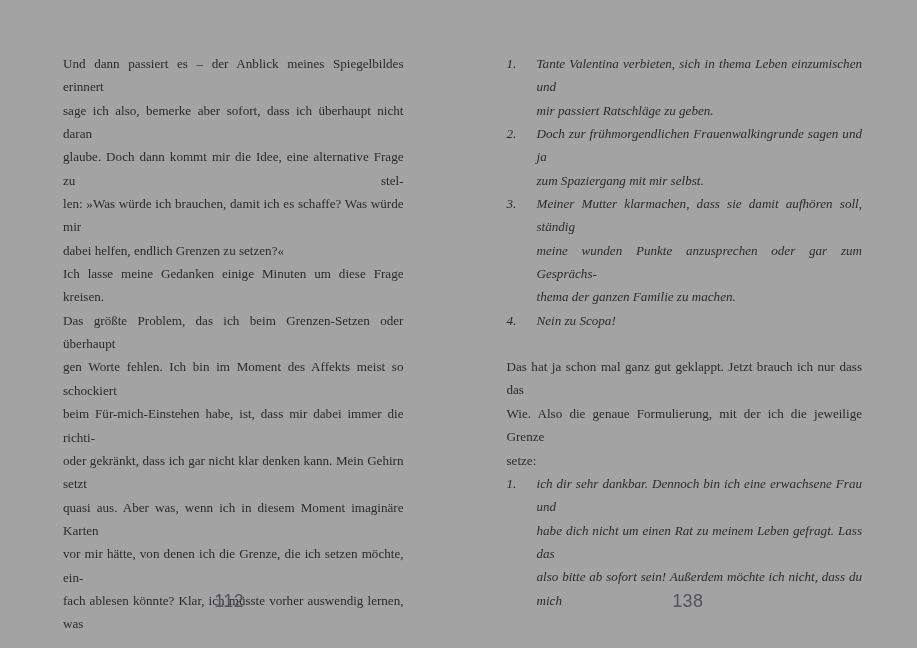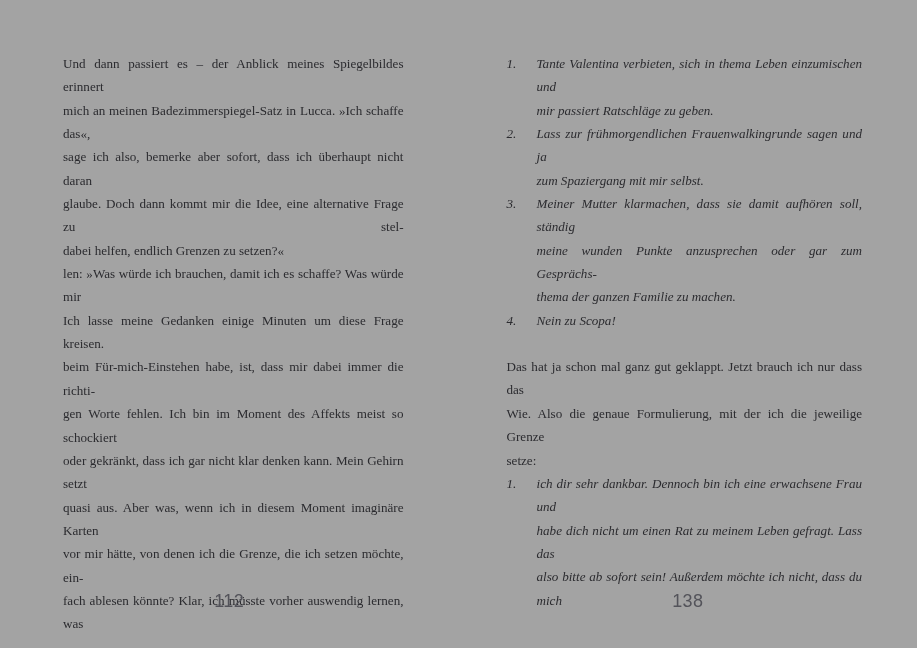--- a/index.html
+++ b/index.html
@@ -95,31 +95,31 @@
 </head>
 <body>
 
 <div class="spread">
 
   <div class="page page-left">
     <div class="text-block">
 
       <p class="para">
         <span class="line">Und dann passiert es – der Anblick meines Spiegelbildes erinnert</span>
-        <span class="line">mich an meinen Badezimmerspiegel-Satz in Lucca. »Ich schaffe das«,</span>
         <span class="line">sage ich also, bemerke aber sofort, dass ich überhaupt nicht daran</span>
         <span class="line">glaube. Doch dann kommt mir die Idee, eine alternative Frage zu stel-</span>
+        <span class="line">len: »Was würde ich brauchen, damit ich es schaffe? Was würde mir</span>
         <span class="line last">dabei helfen, endlich Grenzen zu setzen?«</span>
-        <span class="line">len: »Was würde ich brauchen, damit ich es schaffe? Was würde mir</span>
       </p>
 
       <p class="para">
         <span class="line">Ich lasse meine Gedanken einige Minuten um diese Frage kreisen.</span>
+        <span class="line">Das größte Problem, das ich beim Grenzen-Setzen oder überhaupt</span>
+        <span class="line">gen Worte fehlen. Ich bin im Moment des Affekts meist so schockiert</span>
         <span class="line">beim Für-mich-Einstehen habe, ist, dass mir dabei immer die richti-</span>
-        <span class="line">gen Worte fehlen. Ich bin im Moment des Affekts meist so schockiert</span>
         <span class="line">oder gekränkt, dass ich gar nicht klar denken kann. Mein Gehirn setzt</span>
         <span class="line">quasi aus. Aber was, wenn ich in diesem Moment imaginäre Karten</span>
         <span class="line">vor mir hätte, von denen ich die Grenze, die ich setzen möchte, ein-</span>
         <span class="line">fach ablesen könnte? Klar, ich müsste vorher auswendig lernen, was</span>
 
       </p>
 
     </div>
     <div class="folio">112</div>
   </div>
@@ -128,21 +128,21 @@
     <div class="text-block">
 
       <ul class="num-list">
         <li class="num-item">
           <span class="marker">1.</span>
           <span class="line">Tante Valentina verbieten, sich in thema Leben einzumischen und</span>
           <span class="line last">mir passiert Ratschläge zu geben.</span>
         </li>
         <li class="num-item">
           <span class="marker">2.</span>
-          <span class="line">Lass zur frühmorgendlichen Frauenwalkingrunde sagen und ja</span>
+          <span class="line">Doch zur frühmorgendlichen Frauenwalkingrunde sagen und ja</span>
           <span class="line last">zum Spaziergang mit mir selbst.</span>
         </li>
         <li class="num-item">
           <span class="marker">3.</span>
           <span class="line">Meiner Mutter klarmachen, dass sie damit aufhören soll, ständig</span>
           <span class="line">meine wunden Punkte anzusprechen oder gar zum Gesprächs-</span>
           <span class="line last">thema der ganzen Familie zu machen.</span>
         </li>
         <li class="num-item">
           <span class="marker">4.</span>

